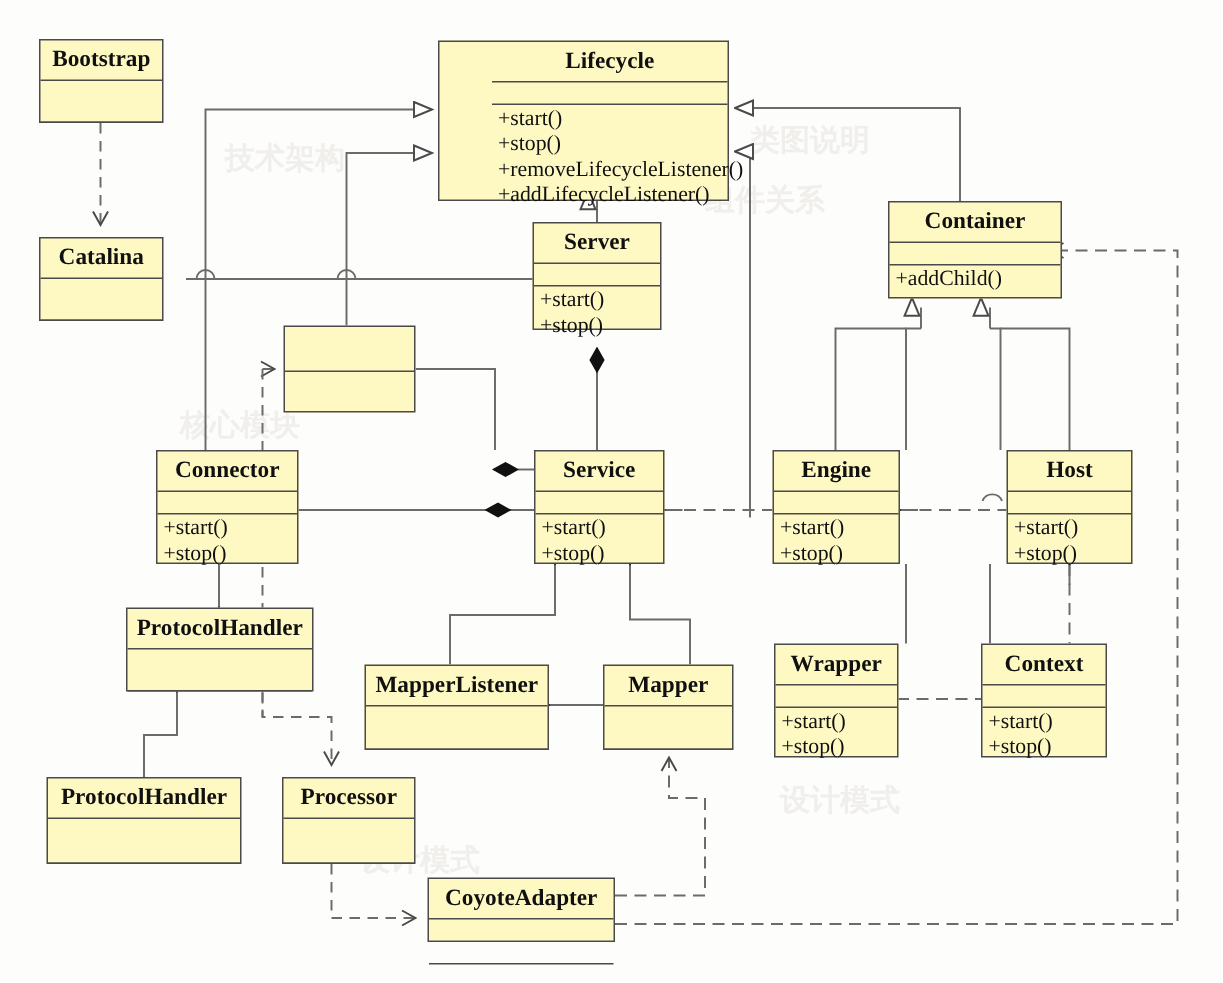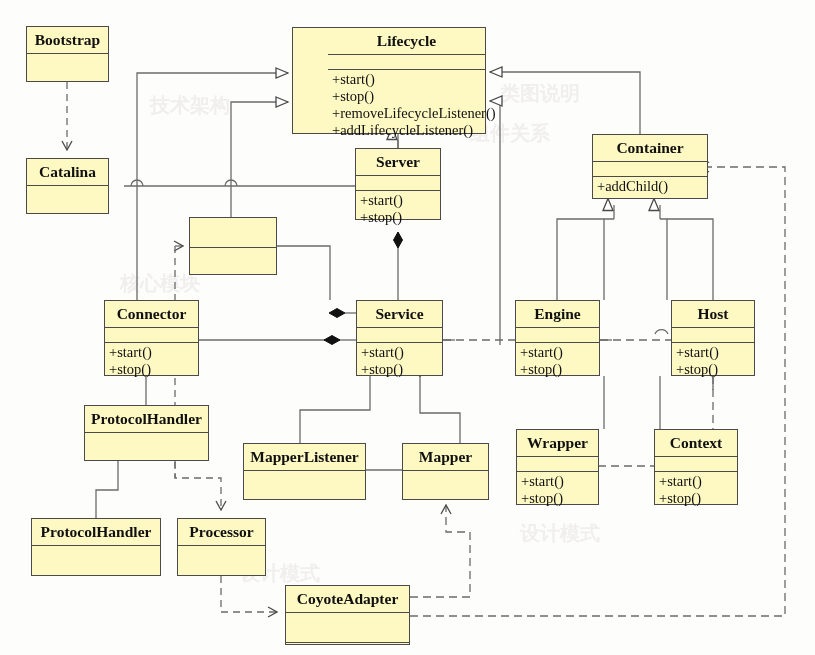--- a/index.html
+++ b/index.html
@@ -233,25 +233,25 @@
         <div class="cops">
           <div class="op">+start()</div>
           <div class="op">+stop()</div>
         </div>
       </div>
       <div class="umlbox" style="left: 31px; top: 518px; width: 130px; height: 58px;">
         <div class="cname">ProtocolHandler</div>
         <div class="cattr" style="height: 29.2px;"></div>
         <div class="cops"></div>
       </div>
-      <div class="umlbox" style="left: 177px; top: 518px; width: 89px; height: 58px;">
+      <div class="umlbox" style="left: 188px; top: 518px; width: 89px; height: 58px;">
         <div class="cname">Processor</div>
         <div class="cattr" style="height: 29.2px;"></div>
         <div class="cops"></div>
       </div>
-      <div class="umlbox" style="left: 285px; top: 585px; width: 125px; height: 60px;">
+      <div class="umlbox" style="left: 285px; top: 585px; width: 125px; height: 43px;">
         <div class="cname">CoyoteAdapter</div>
         <div class="cattr" style="height: 29.2px;"></div>
         <div class="cops"></div>
       </div>
     </div>
 
 </div>
 
 </body></html>

